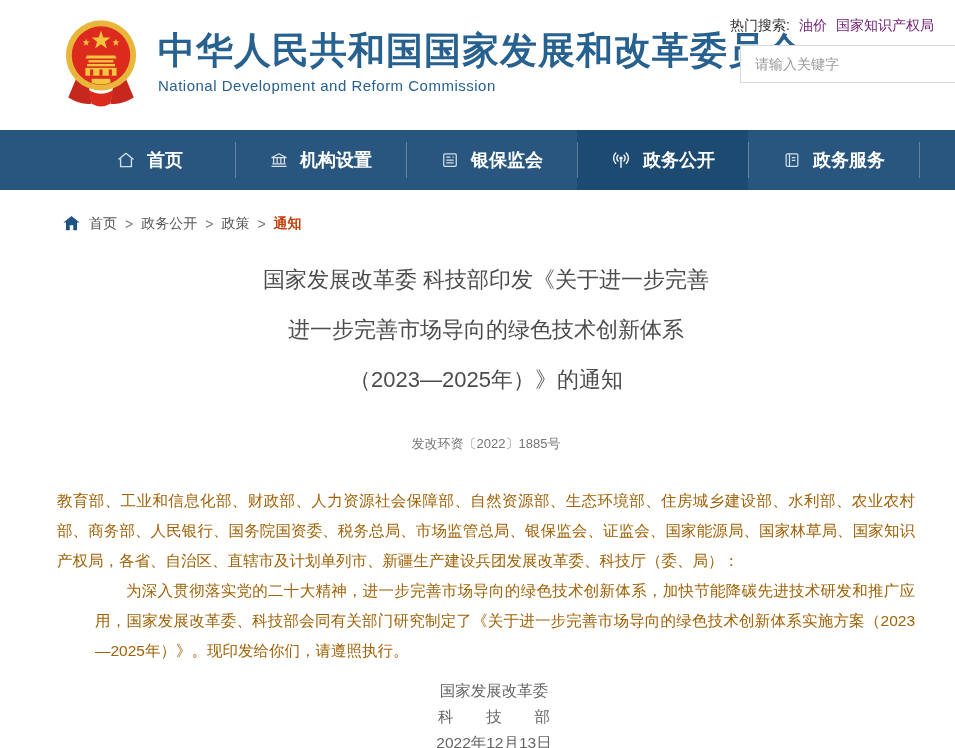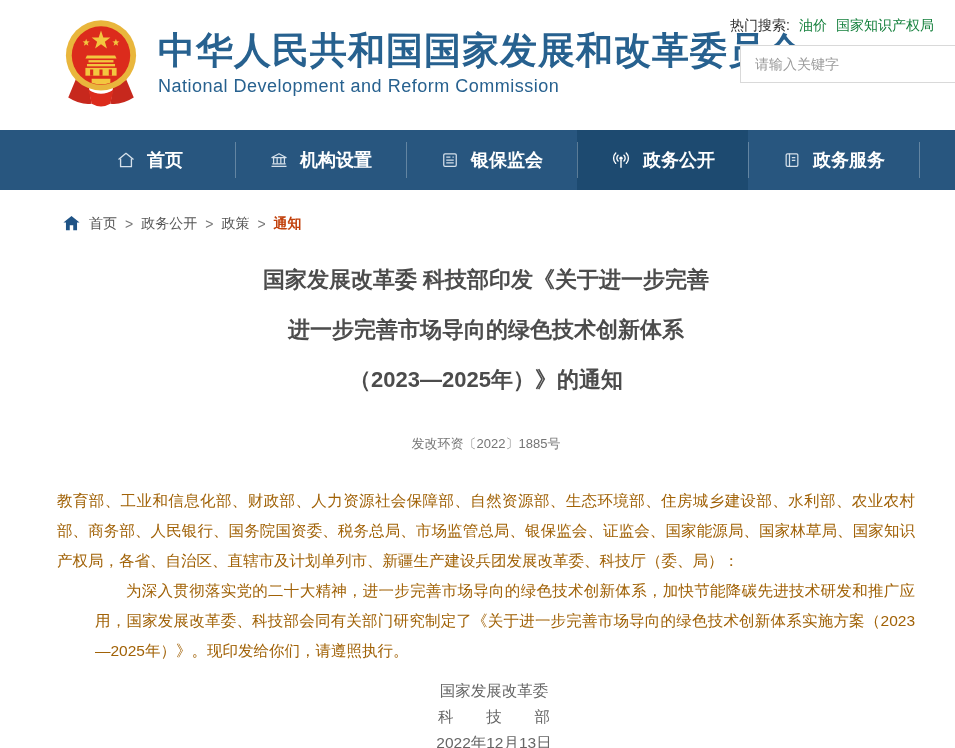--- a/index.html
+++ b/index.html
@@ -14,28 +14,28 @@
   
   .site-header { position: relative; height: 130px; background: #fff; }
   .logo-title { position: absolute; left: 62px; top: 18px; display: flex; align-items: center; }
   .emblem { width: 78px; height: 92px; flex: 0 0 auto; }
   .titles { margin-left: 18px; }
   .title-cn {
     font-size: 37px; font-weight: bold; color: #27618f;
     letter-spacing: 1px; line-height: 44px; white-space: nowrap;
   }
   .title-en {
-    font-size: 18px; color: #27618f; letter-spacing: 0.5px;
+    font-size: 15px; color: #27618f; letter-spacing: 0.5px;
     line-height: 26px; white-space: nowrap;
   }
   .hot-search {
     position: absolute; left: 730px; top: 17px; width: 240px;
     font-size: 14px; color: #333; white-space: nowrap; overflow: hidden;
   }
-  .hot-search a { color: #15803d; text-decoration: none; margin-left: 9px; cursor: pointer; }
+  .hot-search a { color: #701a75; text-decoration: none; margin-left: 9px; cursor: pointer; }
   .search-input {
     position: absolute; left: 740px; top: 45px; width: 232px; height: 38px;
     border: 1px solid #d9d9d9; background: #fff; outline: none;
     font-size: 14px; color: #333; padding: 0 14px;
     font-family: "Liberation Sans", "DejaVu Sans", sans-serif;
   }
   .search-input::placeholder { color: #9a9a9a; }
 
   
   .main-nav {
@@ -59,21 +59,21 @@
     display: flex; align-items: center; gap: 8px;
     padding: 24px 0 0 62px; font-size: 14px; color: #555;
   }
   .breadcrumb a { color: #555; text-decoration: none; cursor: pointer; }
   .breadcrumb .sep { color: #777; }
   .breadcrumb .current { color: #c2410c; font-weight: bold; }
 
   
   .article { width: 858px; margin: 0 0 0 57px; }
   .doc-title {
-    text-align: center; font-size: 22px; font-weight: bold;
+    text-align: center; font-size: 22px; font-weight: normal;
     color: #4c4c4c; line-height: 50px; margin-top: 22px;
   }
   .doc-number {
     text-align: center; font-size: 13px; color: #757575; margin-top: 30px;
   }
   .doc-body { margin-top: 33px; font-size: 15.5px; color: #a16207; line-height: 30px; text-align: justify; }
   .doc-body p.indent { text-indent: 2em; margin-left: 38px; }
 
   .signature { margin-top: 12px; text-align: center; font-size: 15.5px; color: #666; line-height: 26px; }
   .signature .sig-inner { display: inline-block; text-align: center; transform: translateX(8px); }

